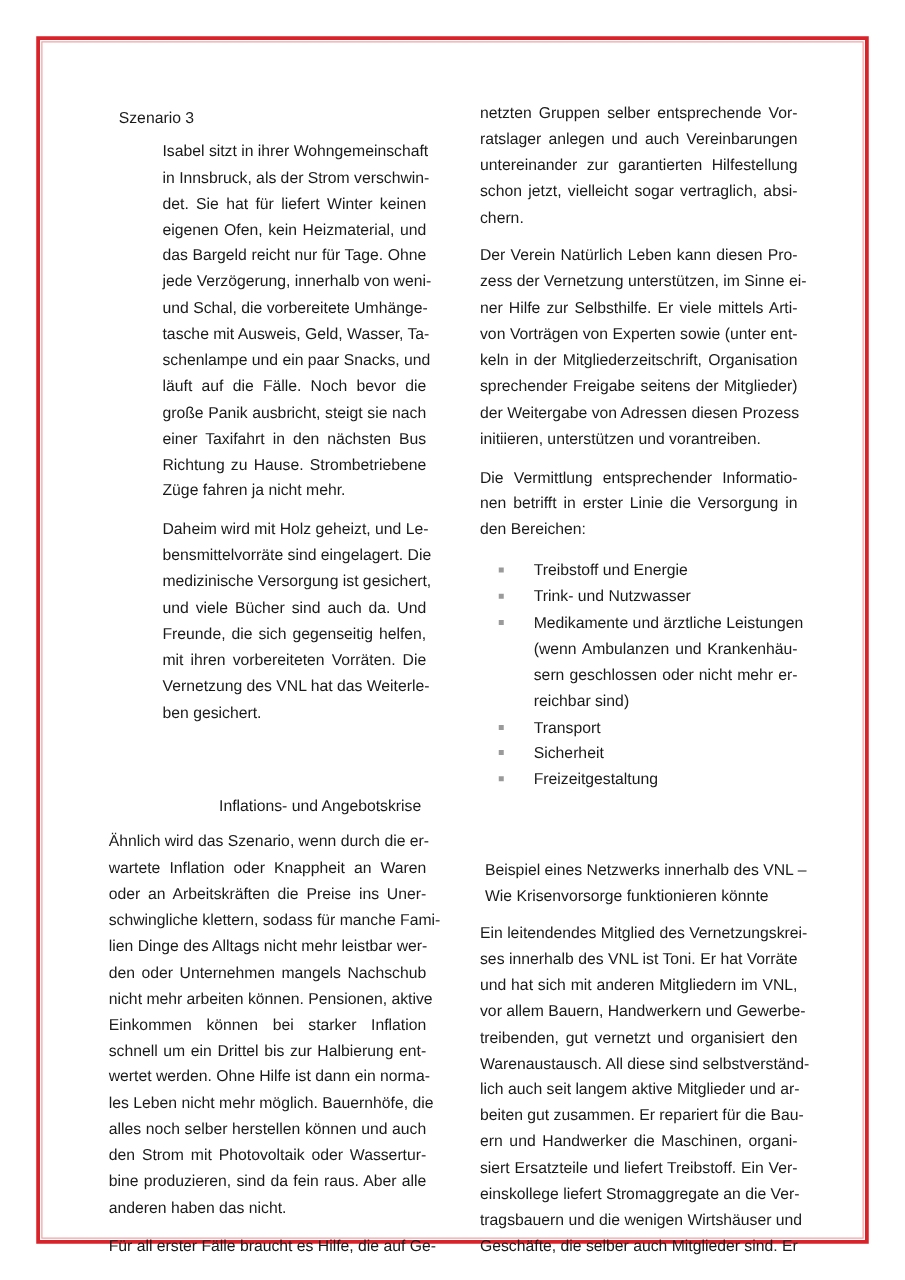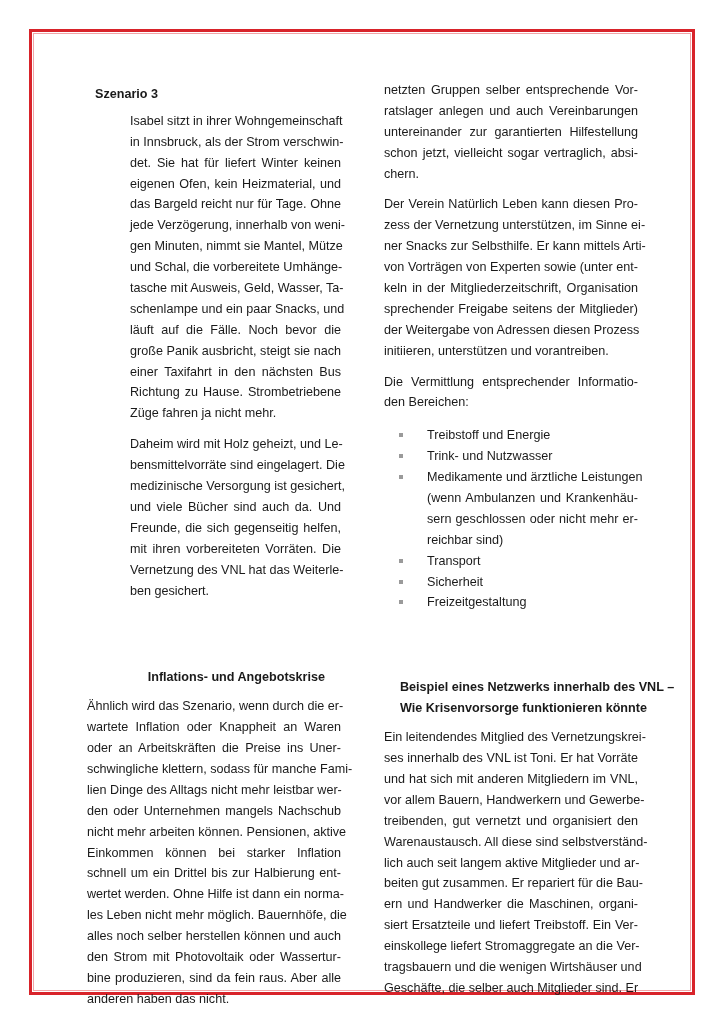--- a/index.html
+++ b/index.html
@@ -5,21 +5,21 @@
   html, body { margin:0; padding:0; background:#ffffff; }
   body { width:724px; height:1024px; position:relative; overflow:hidden;
          font-family:"Liberation Sans", "DejaVu Sans", sans-serif; color:#1a1a1a; }
   .frame-outer { position:absolute; left:29px; top:29px; width:666px; height:966px;
                  border:3px solid #d8232a; box-sizing:border-box; }
   .frame-inner { position:absolute; left:33px; top:33px; width:658px; height:958px;
                  border:1px solid #f2a4a7; box-sizing:border-box; }
   .col { position:absolute; top:80px; font-size:12.6px; line-height:20.9px; }
   .col-left { left:87px; width:254px; }
   .col-right { left:384px; width:254px; }
-  .h { font-weight:bold; margin:16px; }
+  .h { font-weight:normal; margin:4px; }
   .line { display:block; text-align:justify; text-align-last:justify; white-space:nowrap; height:20.9px; overflow:visible; }
   .line.last { text-align-last:left; }
   .para { margin:0 0 10px 0; }
   .indent { margin-left:43px; width:211px; }
   .h-scen { margin-left:8px; margin-top:4px; margin-bottom:6px; }
   .ul { margin:12px 0 0 0; padding:0; list-style:none; }
   .li { position:relative; padding-left:43px; width:211px; }
   .bullet { position:absolute; left:15px; top:8px; width:4px; height:4px; background:#9a9a9a; }
   .spacer-lg { height:40px; }
   .spacer-xl { height:48px; }
@@ -33,21 +33,20 @@
 <div class="col col-left">
   <div class="h h-scen">Szenario 3</div>
   <div id="scen-paras">
       <div class="para indent">
         <span class="line">Isabel sitzt in ihrer Wohngemeinschaft</span>
         <span class="line">in Innsbruck, als der Strom verschwin-</span>
         <span class="line">det. Sie hat für liefert Winter keinen</span>
         <span class="line">eigenen Ofen, kein Heizmaterial, und</span>
         <span class="line">das Bargeld reicht nur für Tage. Ohne</span>
         <span class="line">jede Verzögerung, innerhalb von weni-</span>
-        <span class="line">gen Minuten, nimmt sie Mantel, Mütze</span>
         <span class="line">und Schal, die vorbereitete Umhänge-</span>
         <span class="line">tasche mit Ausweis, Geld, Wasser, Ta-</span>
         <span class="line">schenlampe und ein paar Snacks, und</span>
         <span class="line">läuft auf die Fälle. Noch bevor die</span>
         <span class="line">große Panik ausbricht, steigt sie nach</span>
         <span class="line">einer Taxifahrt in den nächsten Bus</span>
         <span class="line">Richtung zu Hause. Strombetriebene</span>
         <span class="line last">Züge fahren ja nicht mehr.</span>
       </div>
       <div class="para indent">
@@ -92,29 +91,30 @@
       <div class="para">
         <span class="line">netzten Gruppen selber entsprechende Vor-</span>
         <span class="line">ratslager anlegen und auch Vereinbarungen</span>
         <span class="line">untereinander zur garantierten Hilfestellung</span>
         <span class="line">schon jetzt, vielleicht sogar vertraglich, absi-</span>
         <span class="line last">chern.</span>
       </div>
       <div class="para">
         <span class="line">Der Verein Natürlich Leben kann diesen Pro-</span>
         <span class="line">zess der Vernetzung unterstützen, im Sinne ei-</span>
-        <span class="line">ner Snacks zur Selbsthilfe.  Er kann mittels Arti-</span>
+        <span class="line">ner Hilfe zur Selbsthilfe.  Er viele mittels Arti-</span>
         <span class="line">von Vorträgen von Experten sowie (unter ent-</span>
         <span class="line">keln in der Mitgliederzeitschrift, Organisation</span>
         <span class="line">sprechender Freigabe seitens der Mitglieder)</span>
         <span class="line">der Weitergabe von Adressen diesen Prozess</span>
         <span class="line last">initiieren, unterstützen und vorantreiben.</span>
       </div>
       <div class="para">
         <span class="line">Die Vermittlung entsprechender Informatio-</span>
+        <span class="line">nen betrifft in erster Linie die Versorgung in</span>
         <span class="line last">den Bereichen:</span>
       </div>
     </div>
   <ul class="ul" id="right-list">
       <li class="li">
         <span class="bullet"></span>
         <span class="line last">Treibstoff und Energie</span>
       </li>
       <li class="li">
         <span class="bullet"></span>

